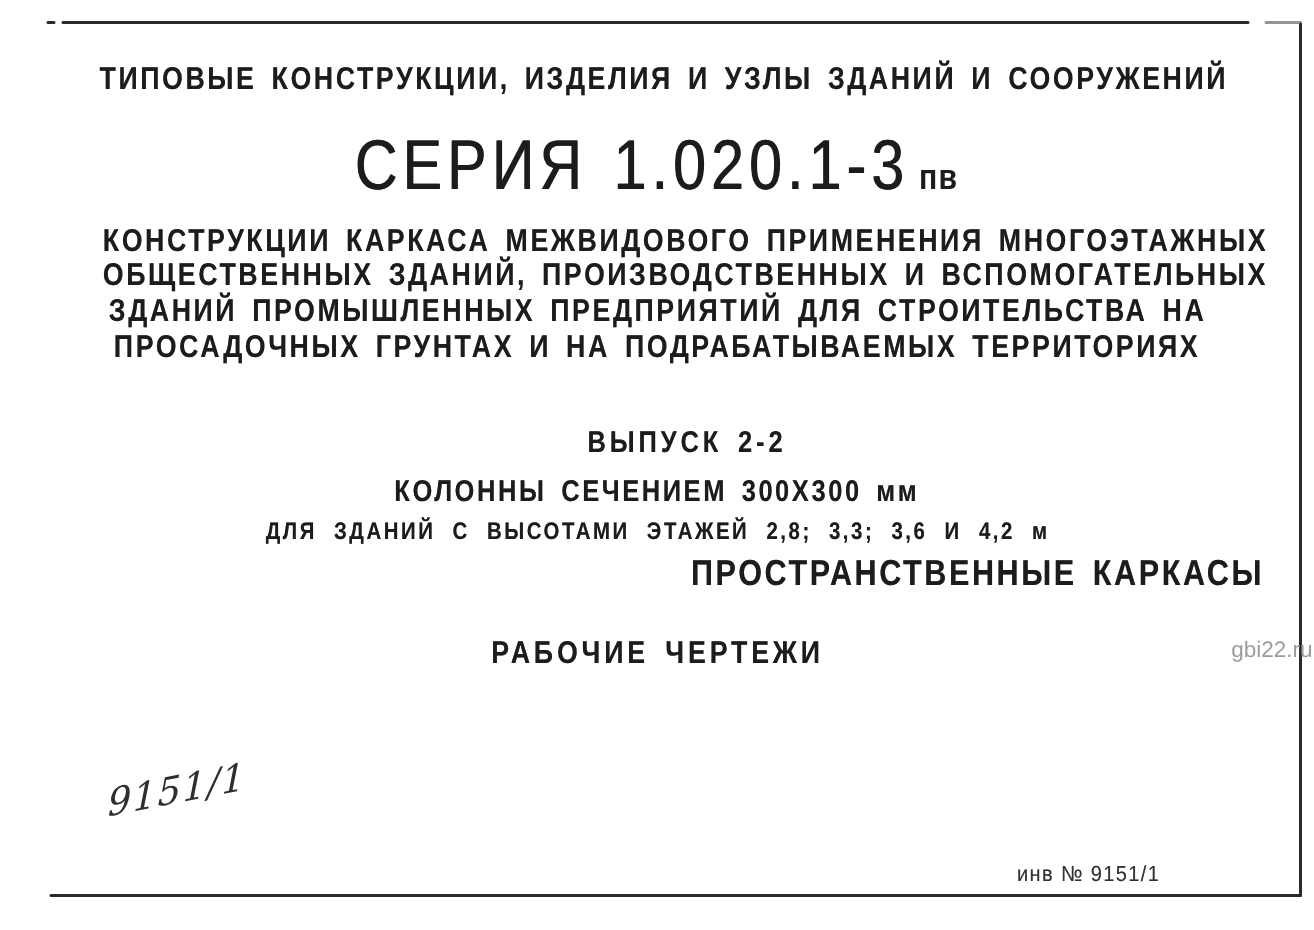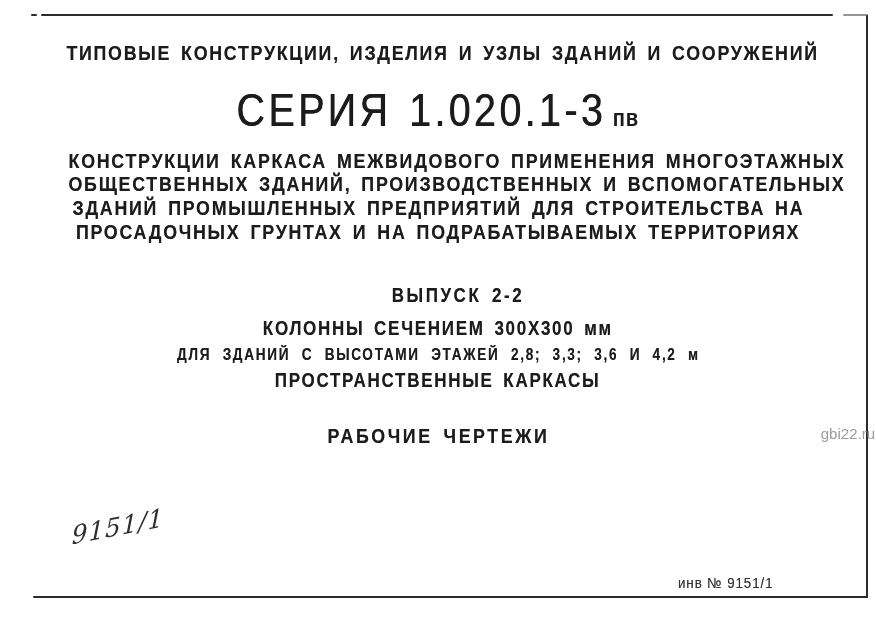--- a/index.html
+++ b/index.html
@@ -68,21 +68,21 @@
   .desc-1 { top: 149px; font-size: 21px; }
   .desc-2 { top: 172px; font-size: 21px; }
   .desc-3 { top: 196px; font-size: 21px; }
   .desc-4 { top: 220px; font-size: 21px; }
 
   .issue-line { top: 284px; font-size: 20px; padding-left: 20px; }
   .issue-line .cond { letter-spacing: 3px; }
 
   .subj-1 { top: 317px; font-size: 20px; }
   .subj-2 { top: 346px; font-size: 16px; }
-  .subj-3 { top: 369px; font-size: 20px; }
+  .subj-3 { top: 369px; font-size: 24px; text-align: right; }
   .subj-2 .cond { word-spacing: 7px; }
 
   .doctype-line { top: 424px; font-size: 21px; }
   .doctype-line .cond { letter-spacing: 3px; }
 
   .watermark {
     position: absolute;
     right: 1px;
     top: 425px;
     font-size: 15px;

